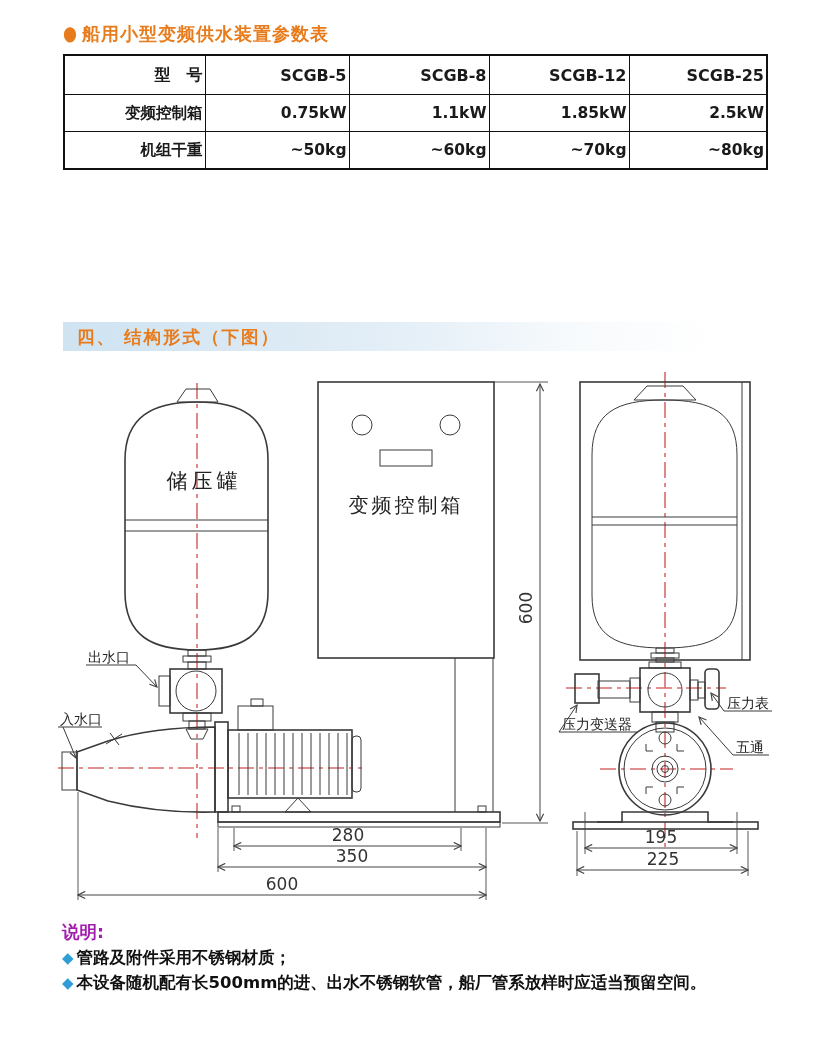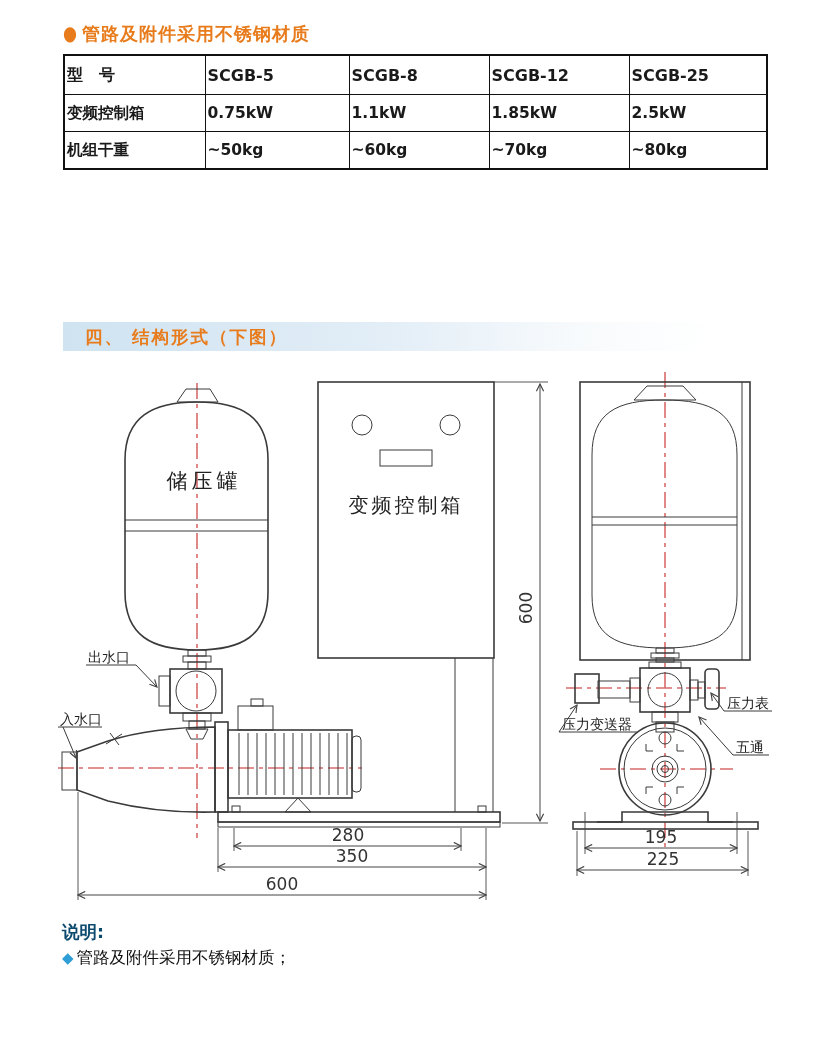--- a/index.html
+++ b/index.html
@@ -7,57 +7,57 @@
   .page{position:relative;width:830px;height:1042px;overflow:hidden;background:#fff;}
 
   
   .doc-title{position:absolute;left:63px;top:22px;display:flex;align-items:center;gap:4px;
     color:#e87c1c;font-size:18px;font-weight:bold;letter-spacing:1px;}
   .doc-title .bullet{font-size:16px;line-height:1;transform:scaleY(1.25);}
 
   
   table.params{position:absolute;left:63px;top:54px;border-collapse:collapse;table-layout:fixed;
     font-size:15.5px;font-weight:bold;color:#1a1a1a;}
-  table.params td{border:1.6px solid #111;text-align:left;vertical-align:middle;height:36px;padding:0 2px;}
+  table.params td{border:1.6px solid #111;text-align:right;vertical-align:middle;height:36px;padding:0 2px;}
   table.params{border:2.5px solid #111;}
   table.params tr.hdr td{height:38px;font-size:16px;}
   col.c0{width:141px}col.c1{width:144px}col.c2{width:140px}col.c3{width:140px}col.c4{width:138px}
 
   
   .section-banner{position:absolute;left:63px;top:322px;width:727px;height:29px;
     background:linear-gradient(to right,#cfe3f1 0%,#e3eef7 45%,#f7fafc 70%,#ffffff 90%);
     display:flex;align-items:center;}
-  .section-banner span{color:#e87c1c;font-size:17.5px;font-weight:bold;letter-spacing:2px;padding-left:22px;}
+  .section-banner span{color:#e87c1c;font-size:17.5px;font-weight:bold;letter-spacing:2px;padding-left:14px;}
 
   
   svg.drawing{position:absolute;left:0;top:360px;}
   .ln{stroke:#3a3a3a;stroke-width:1;fill:none;}
   .thk{stroke-width:1.6;}
   .red{stroke:#d96b6b;stroke-width:1.6;fill:none;stroke-dasharray:16 5 4 5;}
   .dim{stroke:#444;stroke-width:1;fill:none;}
   .ext{stroke:#444;stroke-width:0.9;fill:none;}
   text.dimtxt{font-size:17px;fill:#333;font-weight:normal;text-anchor:middle;font-family:"DejaVu Sans",sans-serif;}
   text.cjk{font-size:14px;fill:#222;font-family:"DejaVu Sans",sans-serif;}
   text.big{font-size:21px;fill:#222;letter-spacing:4px;text-anchor:middle;}
   text.box{font-size:20px;fill:#222;letter-spacing:3px;text-anchor:middle;}
 
   
   .notes{position:absolute;left:62px;top:920px;width:740px;color:#111;}
-  .notes .head{color:#0c4a6e;font-size:17.5px;font-weight:bold;margin-bottom:2px;}
-  .note{font-size:16.5px;font-weight:normal;line-height:1.5;padding-left:21px;text-indent:-21px;}
+  .notes .head{color:#a21caf;font-size:17.5px;font-weight:bold;margin-bottom:2px;}
+  .note{font-size:16.5px;font-weight:bold;line-height:1.5;padding-left:21px;text-indent:-21px;}
   .note .dia{color:#2f9ed6;font-size:15px;padding-right:3px;font-style:normal;}
 </style>
 </head>
 <body>
 
 <div class="page">
 
   <div class="doc-title">
     <span class="bullet">●</span>
-    <span>管路及附件采用不锈钢材质</span>
+    <span>船用小型变频供水装置参数表</span>
   </div>
 
   <table class="params">
     <colgroup>
         <col class="c0">
         <col class="c1">
         <col class="c2">
         <col class="c3">
         <col class="c4">
       </colgroup>
@@ -259,15 +259,16 @@
     <g>
       <text class="cjk" x="736" y="392">五通</text>
       <line class="ln" x1="733" y1="395" x2="769" y2="395"></line>
       <line class="ln" x1="733" y1="395" x2="699" y2="357" marker-end="url(#arr)"></line>
     </g>
   </svg>
 
   <div class="notes">
     <div class="head">说明:</div>
     <div class="note"><span class="dia">◆</span><span>管路及附件采用不锈钢材质；</span></div>
+    <div class="note"><span class="dia">◆</span><span>本设备随机配有长500mm的进、出水不锈钢软管，船厂管系放样时应适当预留空间。</span></div>
   </div>
 
 </div>
 
 </body></html>

